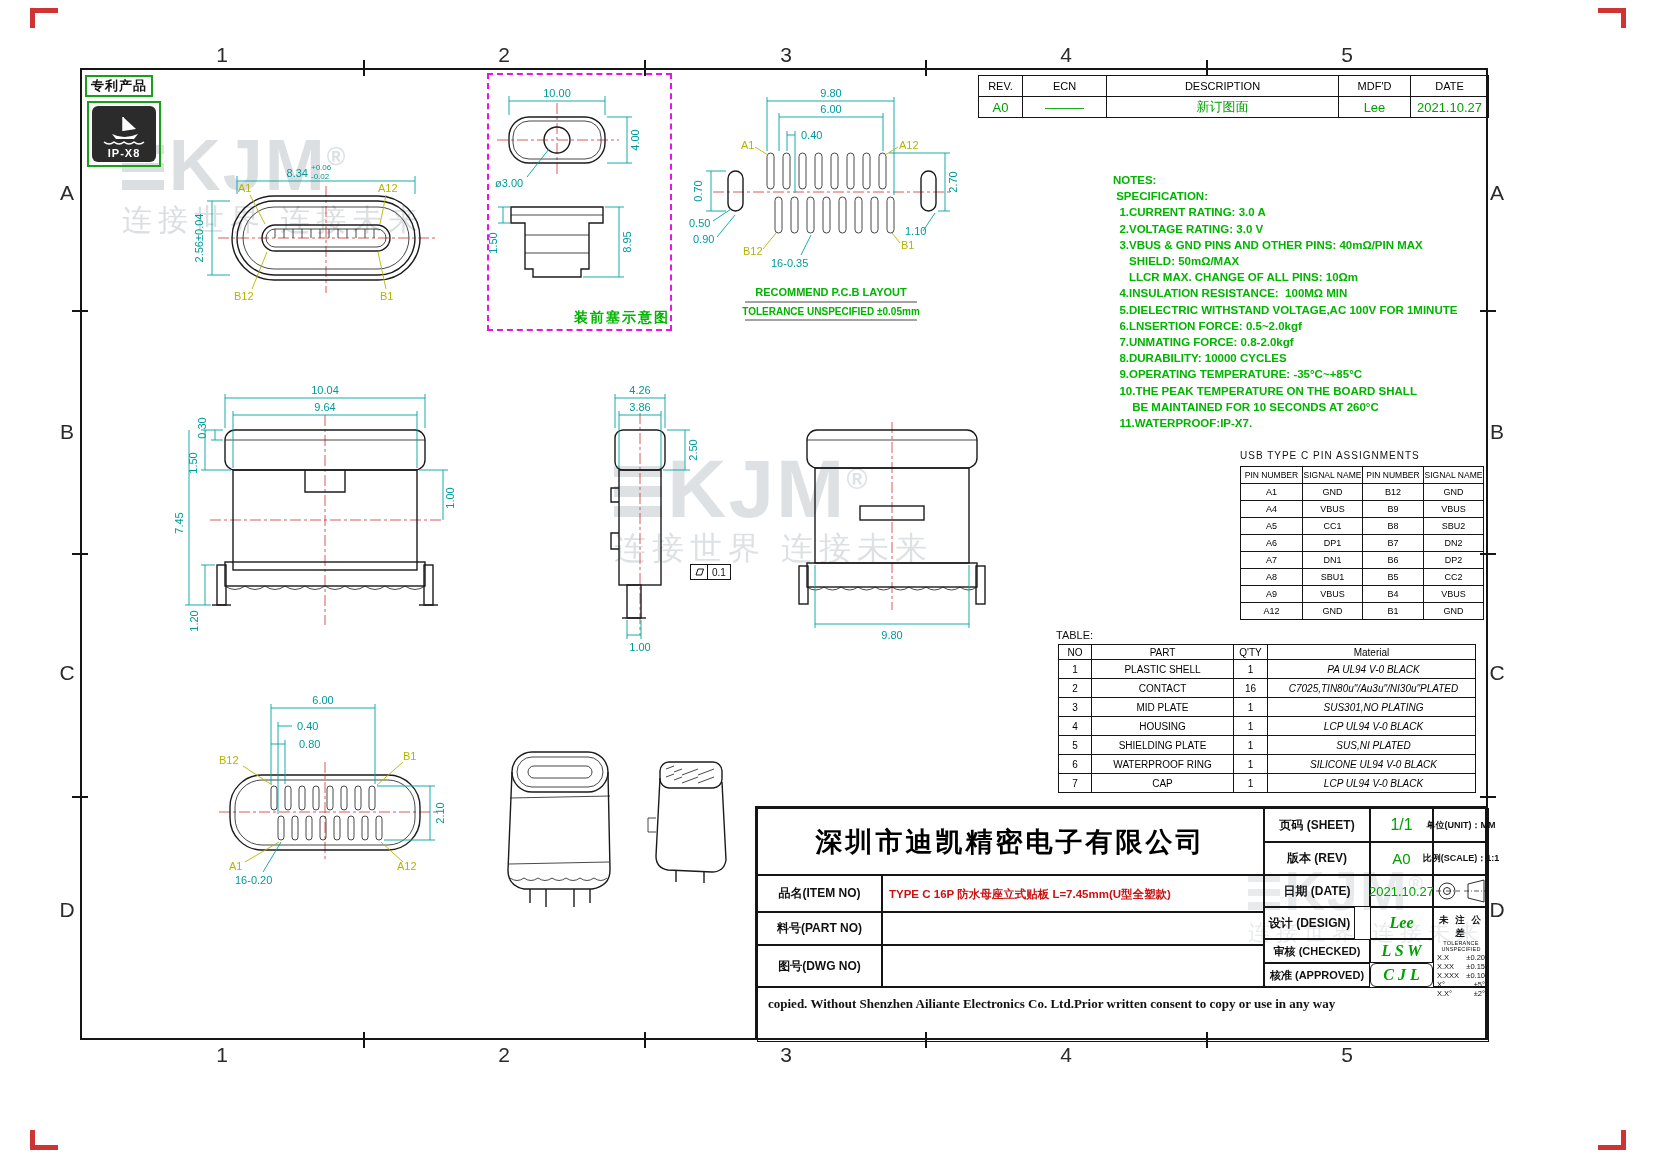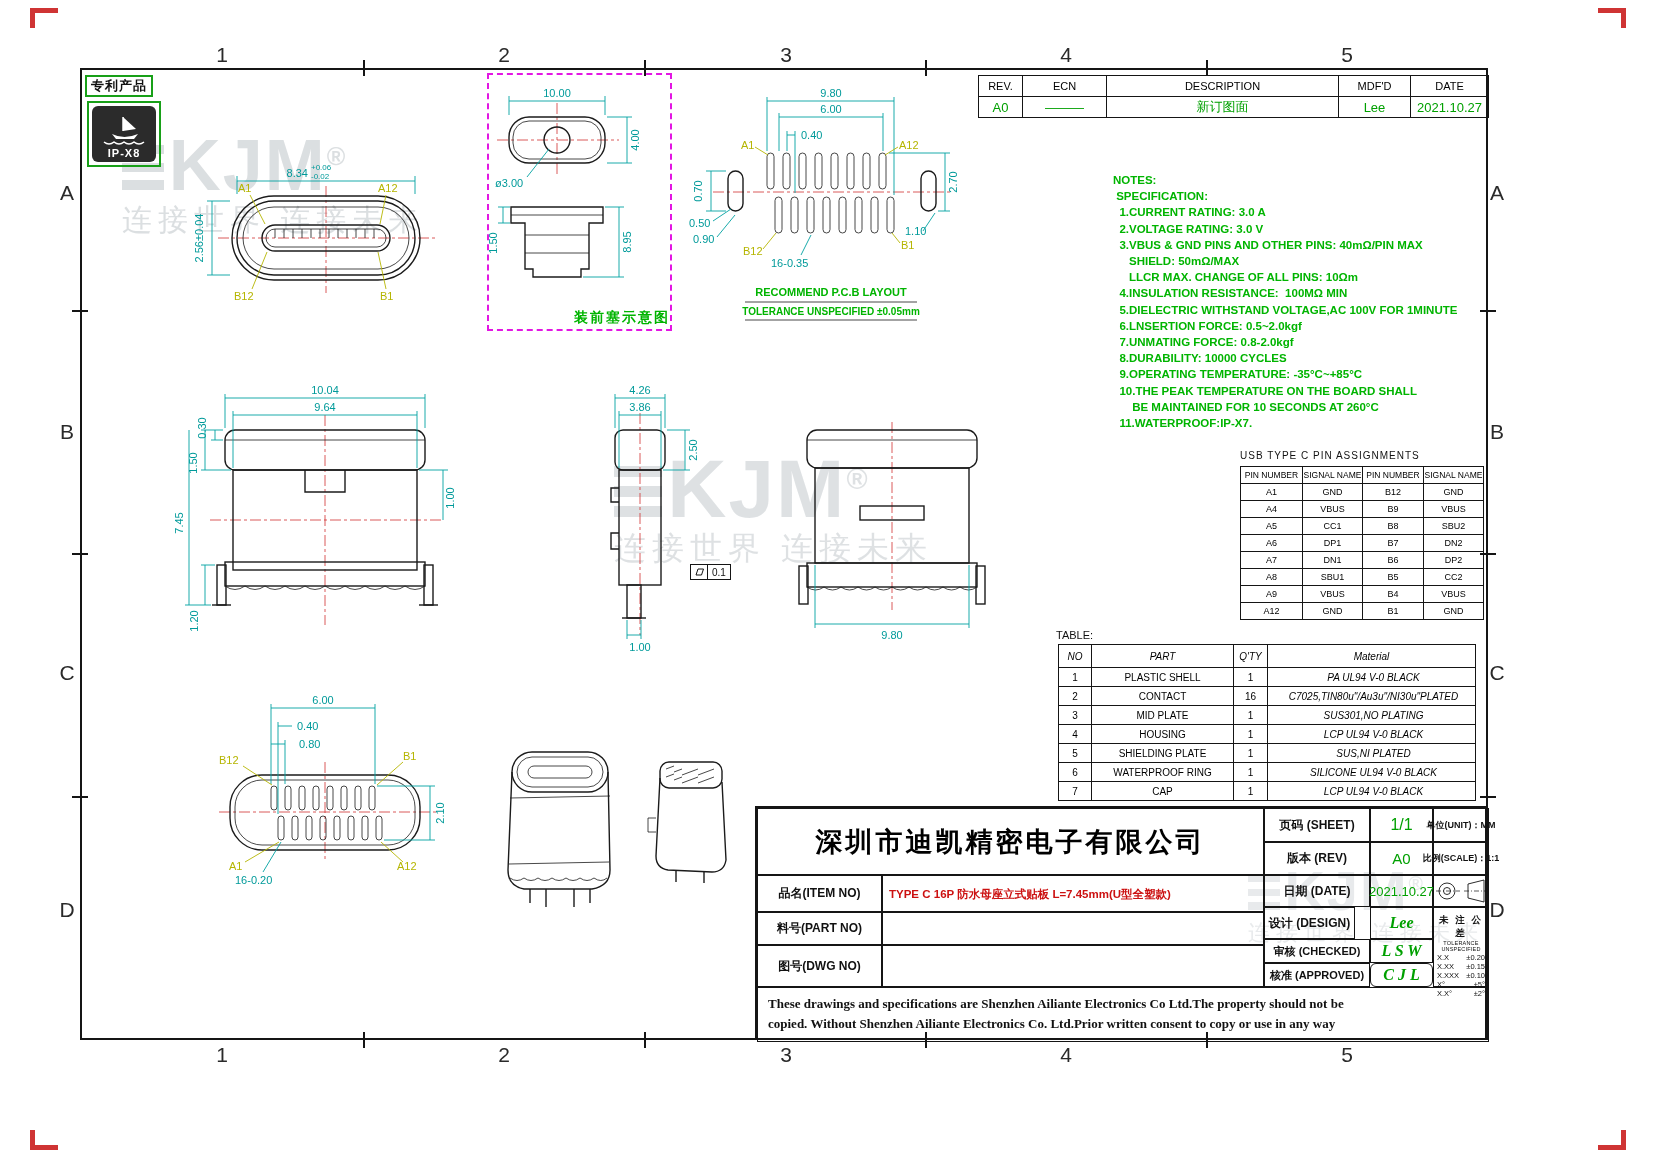--- a/index.html
+++ b/index.html
@@ -39,21 +39,21 @@
   td,th { border:1px solid #151515; overflow:hidden; white-space:nowrap; }
   .revtable { position:absolute; left:978px; top:75px; width:510px; }
   .revtable th { font-size:11px; font-weight:normal; height:21px; }
   .revtable td { font-size:13px; height:21px; text-align:center; color:#00a000; }
   .pintitle { position:absolute; left:1240px; top:450px; font-size:10px; letter-spacing:1px; color:#111; }
   .pintable { position:absolute; left:1240px; top:466px; width:243px; }
   .pintable th { font-size:8.5px; font-weight:normal; height:17px; }
   .pintable td { font-size:9px; height:17px; text-align:center; }
   .mattitle { position:absolute; left:1056px; top:629px; font-size:11px; color:#111; }
   .mattable { position:absolute; left:1058px; top:644px; width:417px; }
-  .mattable th { font-size:10px; font-weight:normal; height:23px;font-style:italic; }
+  .mattable th { font-size:10px; font-weight:normal; height:15px; }
   .mattable td { font-size:10px; height:19px; text-align:center; }
   .mattable td.mat { text-align:center; padding-left:4px;font-style:italic; }
 
   
   .notes { position:absolute; left:1113px; top:172px; color:#00b400; font-weight:bold; font-size:11.5px; line-height:16.2px; }
   .notes div { white-space:pre; }
 
   
   .tb { position:absolute; left:755px; top:806px; width:732px; height:234px; border:2px solid #151515; }
   .tb .cell { position:absolute; border:1px solid #151515; display:flex; align-items:center; }
@@ -760,18 +760,17 @@
           <span>X°</span>
           <span>±5°</span>
         </div>
       <div class="tolrow">
           <span>X.X°</span>
           <span>±2°</span>
         </div>
     </div>
 
     <div class="disclaimer">
-      <div>These drawings and specifications are Shenzhen Ailiante Electronics Co Ltd.The property should not be</div>
       <div>copied. Without Shenzhen Ailiante Electronics Co. Ltd.Prior written consent to copy or use in any way</div>
     </div>
   </div>
 
 </div>
 
 </body></html>

